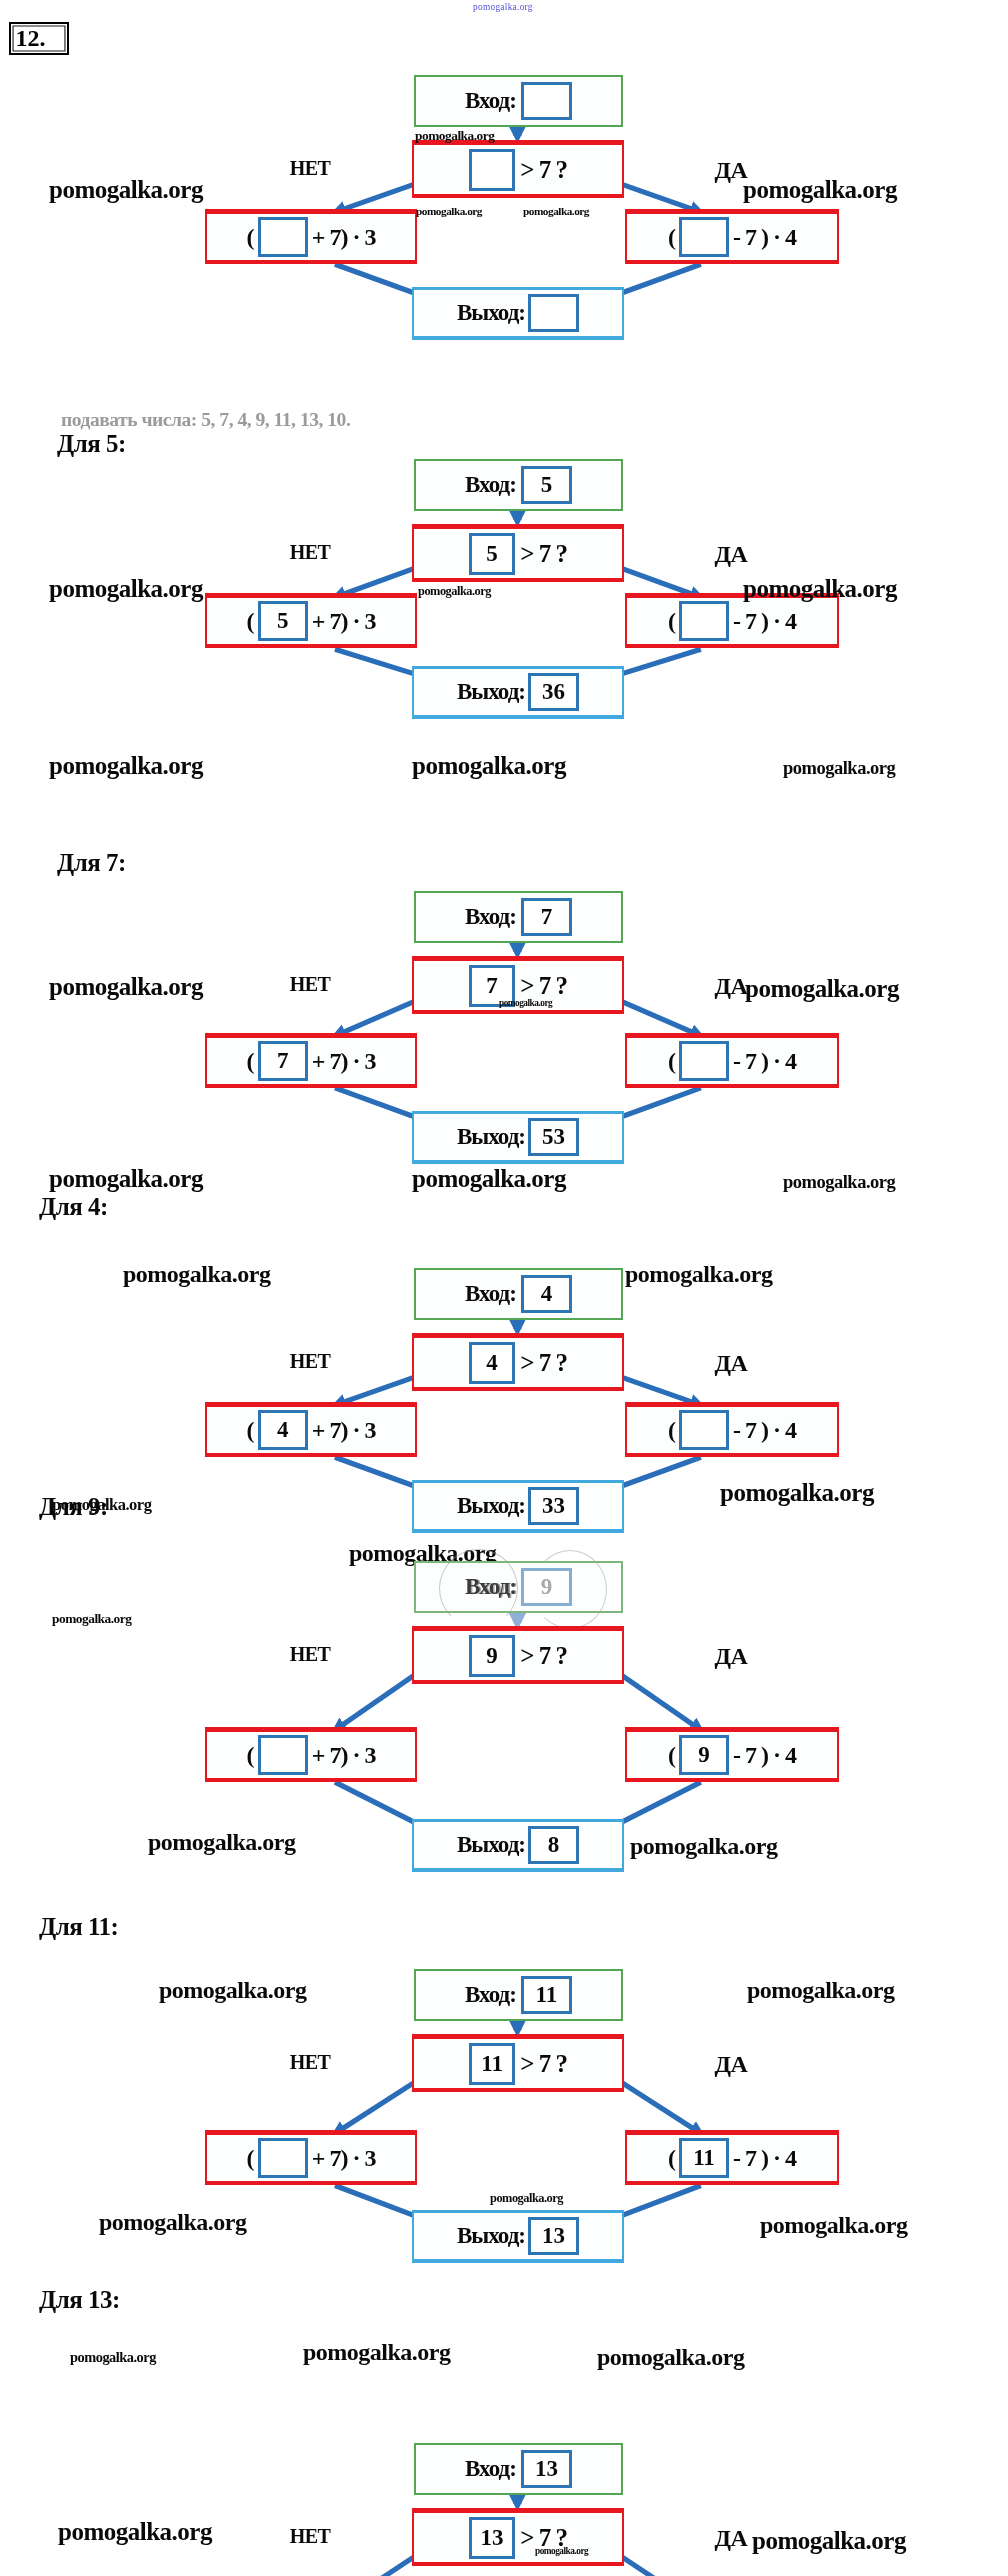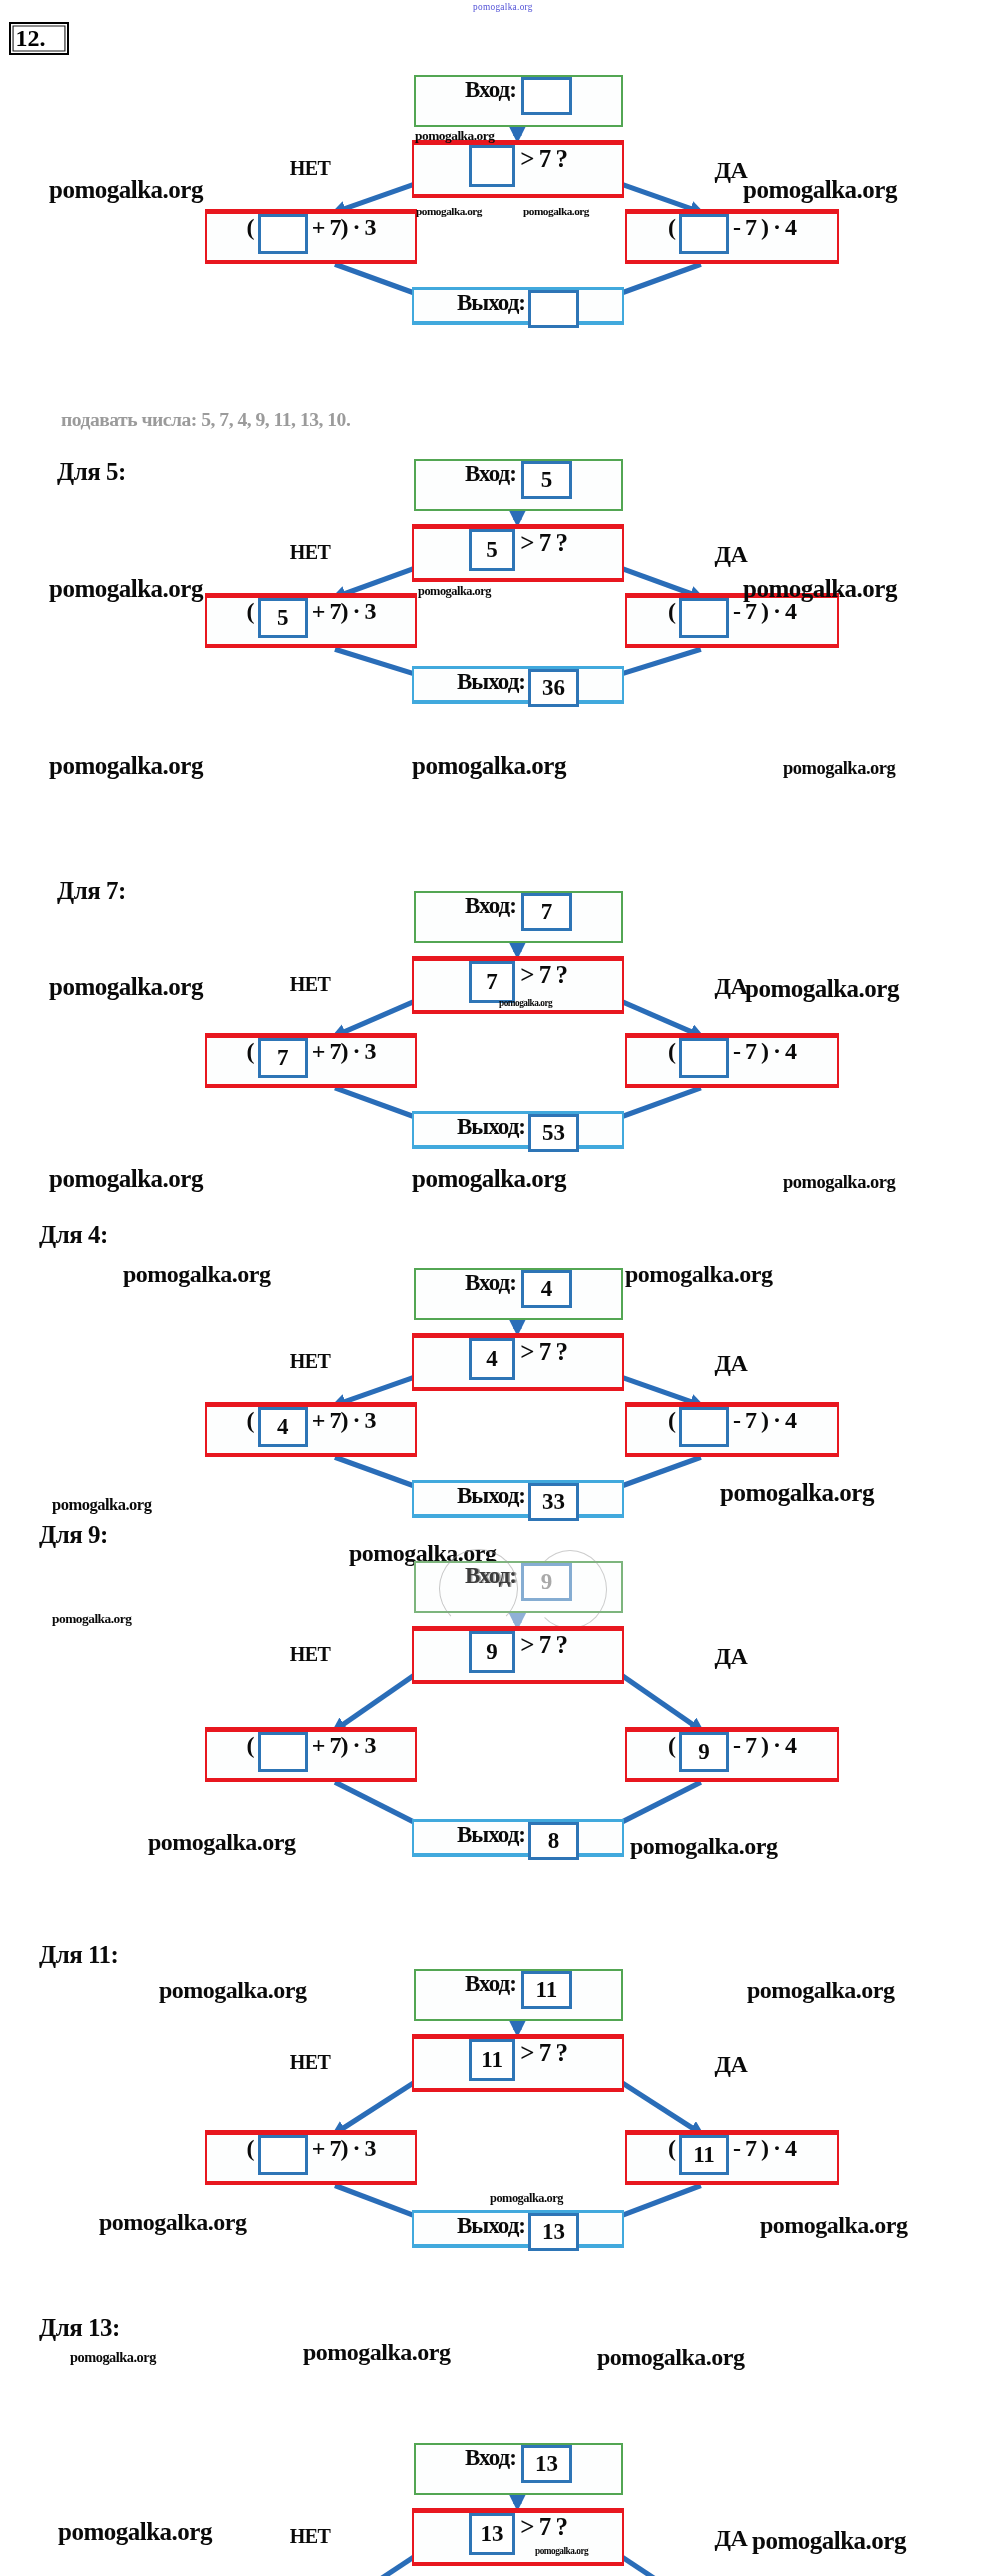--- a/index.html
+++ b/index.html
@@ -1,42 +1,42 @@
 <!DOCTYPE html>
 <html style="font-size:8.2px"><head>
 <meta charset="utf-8">
 <style>
   html,body{margin:0;padding:0;background:#fff;}
   .page{position:relative;width:1009px;height:3175px;background:#fff;overflow:hidden;
         font-family:"Liberation Serif","DejaVu Serif",serif;}
   
   .wm{position:absolute;font-weight:700;color:#0a0a0a;letter-spacing:-0.5px;white-space:nowrap;}
   .wm-blue{color:#3b3bd1;font-weight:400;letter-spacing:0.3px;opacity:.9;}
-  .sec-title{position:absolute;font-weight:700;font-size:25px;color:#0a0a0a;letter-spacing:-0.5px;margin-top:28px;}
+  .sec-title{position:absolute;font-weight:700;font-size:25px;color:#0a0a0a;letter-spacing:-0.5px;}
   .instr{position:absolute;font-weight:700;font-size:19.6px;color:#9b9b9b;letter-spacing:-0.5px;white-space:nowrap;}
   .num-box{position:absolute;left:9.3px;top:22px;width:52px;height:29px;border:2.6px solid #000;
            box-shadow:inset 0 0 0 1.5px #fff,inset 0 0 0 2.6px #1a1a1a;
            display:flex;align-items:center;justify-content:flex-start;padding-left:4.1px;
            font-weight:700;font-size:24px;color:#000;background:#fff;}
   
   .machine{position:absolute;left:0;width:1009px;height:330px;}
   .m-arrows{position:absolute;left:0;top:0;}
-  .mbox{position:absolute;display:flex;justify-content:center;gap:5.2px;
+  .mbox{position:absolute;display:flex;align-items:center;justify-content:center;gap:5.2px;
         background:#fdfefe;box-sizing:border-box;}
   .btxt{font-weight:700;font-size:23px;color:#0a0a0a;letter-spacing:-1px;white-space:nowrap;}
   .m-input{left:414px;top:0;width:209px;height:52px;border:2.6px solid #53a653;}
   .m-cond{left:412px;top:65px;width:212px;height:58px;border:2.1px solid #e8171f;
           border-top-width:5.2px;border-bottom-width:4.6px;}
   .m-cond .btxt{font-size:25px;}
   .m-left{left:205px;top:134px;width:212px;height:55px;border:2.1px solid #e8171f;
           border-top-width:5.2px;border-bottom-width:4.6px;gap:4.1px;}
   .m-right{left:625px;top:134px;width:214px;height:55px;border:2.1px solid #e8171f;
            border-top-width:5.2px;border-bottom-width:4.6px;gap:4.1px;}
   .m-left .btxt,.m-right .btxt{font-size:24px;}
-  .m-output{left:412px;top:212px;width:212px;height:38px;border:2.1px solid #41a9dd;
+  .m-output{left:412px;top:212px;width:212px;height:53px;border:2.1px solid #41a9dd;
             border-top-width:3.6px;border-bottom-width:4.6px;gap:3.1px;}
   .m-no{position:absolute;left:278px;top:82px;width:64px;text-align:center;
         font-weight:700;font-size:20px;color:#0a0a0a;letter-spacing:-0.5px;}
   .m-yes{position:absolute;left:705px;top:82px;width:52px;text-align:center;
          font-weight:700;font-size:24px;color:#0a0a0a;letter-spacing:-0.5px;}
   .sq{display:inline-flex;align-items:center;justify-content:center;width:45px;height:32px;
       border:3.1px solid #2e75b6;background:#fff;font-weight:700;font-size:23px;color:#0a0a0a;}
   .sq-c{width:40px;height:36px;}
   .sq-op{width:44px;height:34px;}
   

